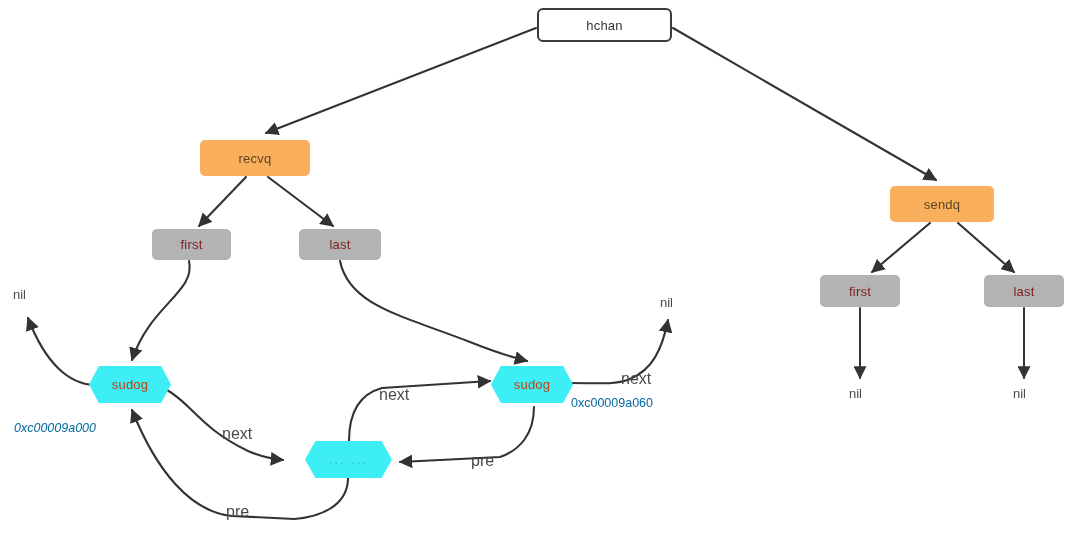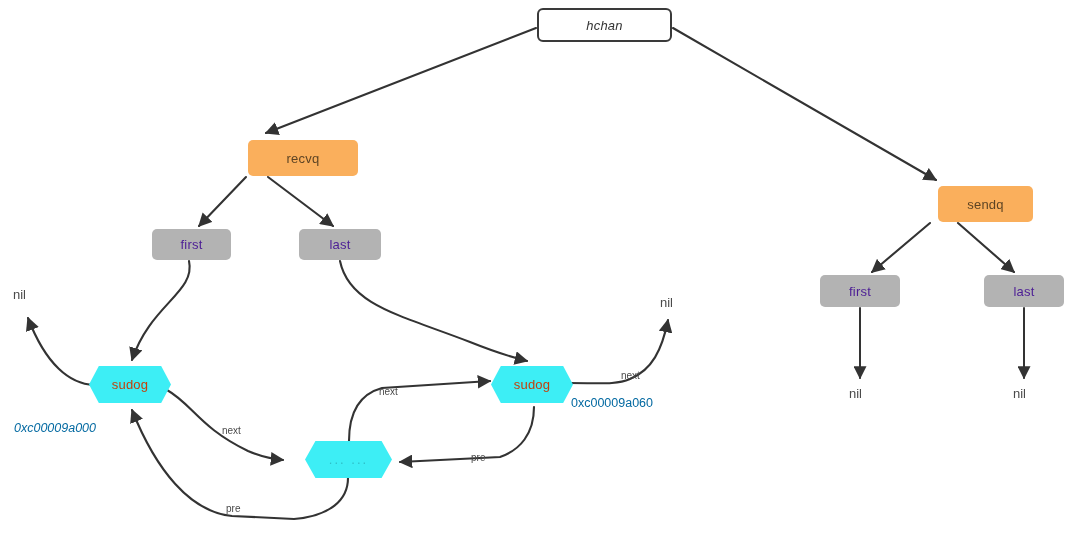--- a/index.html
+++ b/index.html
@@ -40,26 +40,25 @@
   .node-root {
     background: #ffffff;
     border: 2px solid #3a3a3a;
     border-radius: 6px;
     color: #333333;
   }
   .node-queue {
     background: #faaf5c;
     border-radius: 5px;
     color: #5d4424;
-    margin-left: 48px;
   }
   .node-field {
     background: #b3b3b3;
     border-radius: 5px;
-    color: #4c1d95;
+    color: #7f1d1d;
   }
   .node-sudog {
     background: #3deef5;
     color: #c2410c;
     clip-path: polygon(12% 0%, 88% 0%, 100% 50%, 88% 100%, 12% 100%, 0% 50%);
   }
   .node-sudog.ellipsis {
     color: #2fbfc7;
     letter-spacing: 2px;
   }
@@ -67,21 +66,21 @@
     position: absolute;
     font-size: 13px;
     color: #4a4a4a;
     white-space: nowrap;
   }
   .txt-addr {
     font-size: 12.5px;
     color: #0369a1;
   }
   .txt-edge {
-    font-size: 10px;
+    font-size: 16px;
     color: #4a4a4a;
   }
   .txt-nil {
     font-size: 13px;
     color: #4a4a4a;
   }
 </style>
 </head>
 <body>
 
@@ -124,29 +123,29 @@
       <path d="M 349 441 C 349 412, 360 394, 382 388 L 490 381" marker-end="url(#arrow)"></path>
 
       <path d="M 569 383 C 600 383, 616 385, 630 379 C 652 370, 662 350, 668 320" marker-end="url(#arrow)"></path>
 
       <path d="M 534 407 C 534 434, 520 450, 500 457 L 400 462" marker-end="url(#arrow)"></path>
 
       <path d="M 348 478 C 348 500, 330 516, 294 519 L 232 516 C 190 512, 156 470, 132 410" marker-end="url(#arrow)"></path>
     </g>
   </svg>
 
-  <div class="node node-root" style="left:537px; top:8px; width:135px; height:34px;font-style:italic;">
+  <div class="node node-root" style="left:537px; top:8px; width:135px; height:34px;">
     <span>hchan</span>
   </div>
 
   <div class="node node-queue" style="left:200px; top:140px; width:110px; height:36px;">
     <span>recvq</span>
   </div>
 
-  <div class="node node-queue" style="left:890px; top:186px; width:95px; height:36px;">
+  <div class="node node-queue" style="left:890px; top:186px; width:104px; height:36px;">
     <span>sendq</span>
   </div>
 
   <div class="node node-field" style="left:152px; top:229px; width:79px; height:31px;">
     <span>first</span>
   </div>
 
   <div class="node node-field" style="left:299px; top:229px; width:82px; height:31px;">
     <span>last</span>
   </div>

